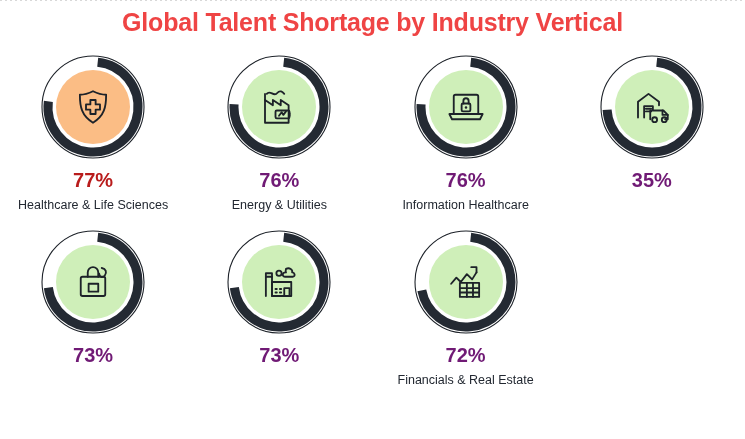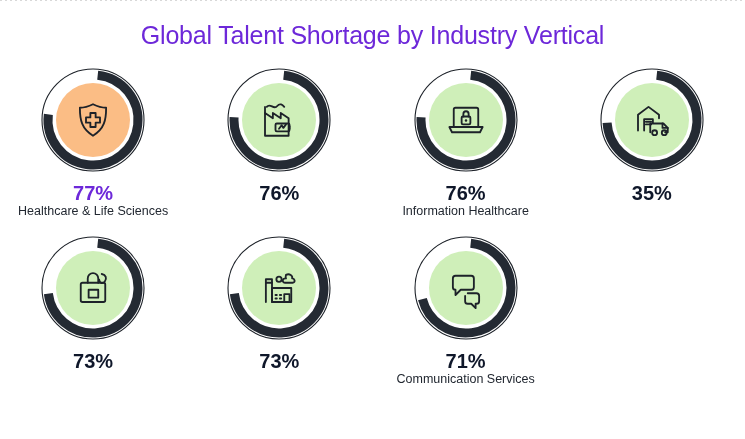--- a/index.html
+++ b/index.html
@@ -17,25 +17,25 @@
   .top-rule {
     position: absolute;
     top: 0; left: 0; right: 0;
     height: 1px;
     background: repeating-linear-gradient(to right,
       #d8d8d8 0px, #d8d8d8 2px, #ffffff 2px, #ffffff 5px);
   }
   .page-title {
     text-align: center;
     font-size: 25px;
-    font-weight: normal;
-    color: #6d28d9;
+    font-weight: bold;
+    color: #ef4444;
     letter-spacing: -0.2px;
     padding-top: 8px;
-    margin: 13px;
+    margin: 0;
   }
   .grid {
     margin-top: 16px;
     display: grid;
     grid-template-columns: repeat(4, 1fr);
     grid-template-rows: repeat(2, auto);
     row-gap: 14px;
   }
   .cell {
     display: flex;
@@ -60,31 +60,32 @@
     justify-content: center;
     pointer-events: none;
   }
   .icon-layer svg {
     width: 42px;
     height: 42px;
   }
   .pct {
     font-size: 20px;
     font-weight: bold;
-    color: #0f172a;
+    color: #701a75;
     margin-top: 9px;
     line-height: 1;
   }
   .pct.accent {
-    color: #6d28d9;
+    color: #b91c1c;
   }
   .label {
     font-size: 12.5px;
     color: #222831;
     text-align: center;
+    margin-top: 7px;
     line-height: 1.33;
     max-width: 160px;
   }
 </style>
 </head>
 <body>
 
 <div class="top-rule"></div>
 
 <h1 class="page-title">Global Talent Shortage by Industry Vertical</h1>
@@ -121,20 +122,21 @@
             <path d="M8 42V16l9 6V16l9 6V16l9 6v20z"></path>
             <path d="M8 16V9"></path>
             <path d="M10 9c4-5 8 4 12-1 3-3.6 6-1.4 8 1"></path>
             <rect x="20" y="28" width="16" height="9" rx="1.5"></rect>
             <path d="M36 31v3"></path>
             <path d="M24 34l3-4 2 3 3-4"></path>
           </svg>
         </div>
       </div>
       <div class="pct">76%</div>
+      <div class="label">Energy &amp; Utilities</div>
     </div>
     <div class="cell">
       <div class="gauge-wrap">
         <svg viewBox="0 0 108 108">
           <circle cx="54" cy="54" r="51" fill="none" stroke="#1d2229" stroke-width="1.1"></circle>
           <circle cx="54" cy="54" r="45" fill="none" stroke="#ffffff" stroke-width="9"></circle>
           <path d="M 58.703780847044406 9.246514708427704 A 45 45 0 1 1 9.088797220727777 51.1744266211809" fill="none" stroke="#242a33" stroke-width="9" stroke-linecap="butt"></path>
           <circle cx="54" cy="54" r="37" fill="#cfefb9"></circle>
         </svg>
         <div class="icon-layer">
@@ -211,26 +213,28 @@
           </svg>
         </div>
       </div>
       <div class="pct">73%</div>
     </div>
     <div class="cell">
       <div class="gauge-wrap">
         <svg viewBox="0 0 108 108">
           <circle cx="54" cy="54" r="51" fill="none" stroke="#1d2229" stroke-width="1.1"></circle>
           <circle cx="54" cy="54" r="45" fill="none" stroke="#ffffff" stroke-width="9"></circle>
-          <path d="M 58.703780847044406 9.246514708427704 A 45 45 0 1 1 10.413757749211598 65.19104492241844" fill="none" stroke="#242a33" stroke-width="9" stroke-linecap="butt"></path>
-          <circle cx="54" cy="54" r="37" fill="#cfefb9"></circle>
-        </svg>
-        <div class="icon-layer">
-          <svg viewBox="0 0 48 48" fill="none" stroke="#1d2229" stroke-width="2.1" stroke-linecap="round" stroke-linejoin="round">
-            <path d="M9 13a3 3 0 0 1 3-3h18a3 3 0 0 1 3 3v10a3 3 0 0 1-3 3H18l-6 6v-6a3 3 0 0 1-3-3z"></path>
-            <path d="M26 30h10a3 3 0 0 1 3 3v6a3 3 0 0 1-3 3h-1v5l-5-5h-4a3 3 0 0 1-3-3v-6"></path>
-          </svg>
-        </div>
-      </div>
-      <div class="pct">71%</div>
-      <div class="label">Communication Services</div>
+          <path d="M 58.703780847044406 9.246514708427704 A 45 45 0 1 1 9.79707371720901 62.432159156357606" fill="none" stroke="#242a33" stroke-width="9" stroke-linecap="butt"></path>
+          <circle cx="54" cy="54" r="37" fill="#cfefb9"></circle>
+        </svg>
+        <div class="icon-layer">
+          <svg viewBox="0 0 48 48" fill="none" stroke="#1d2229" stroke-width="2.1" stroke-linecap="round" stroke-linejoin="round">
+            <path d="M7 26l6-7 5 5 7-9 6 6 5-8"></path>
+            <path d="M30 7h6v6"></path>
+            <rect x="17" y="25" width="22" height="16"></rect>
+            <path d="M17 31h22M17 36h22M25 25v16M32 25v16"></path>
+          </svg>
+        </div>
+      </div>
+      <div class="pct">72%</div>
+      <div class="label">Financials &amp; Real Estate</div>
     </div>
   </div>
 
 </body></html>

